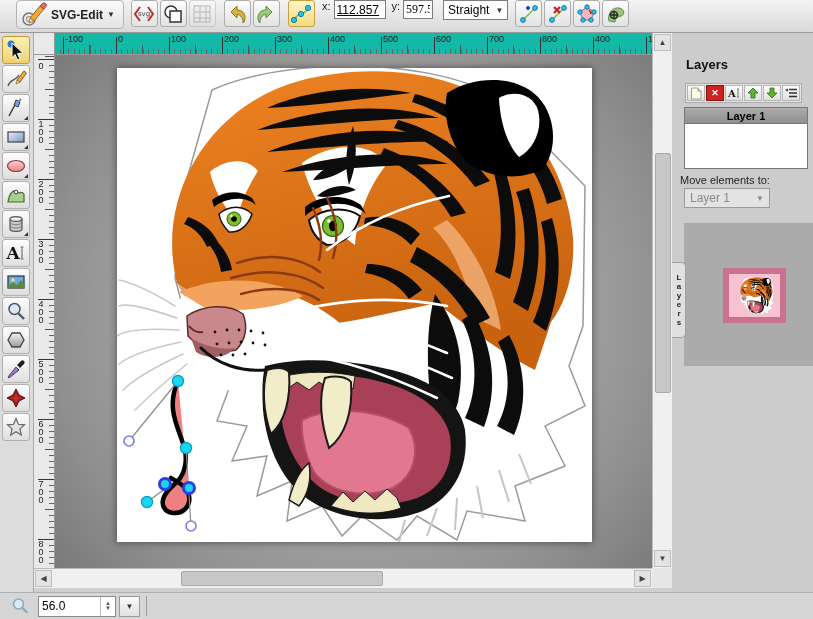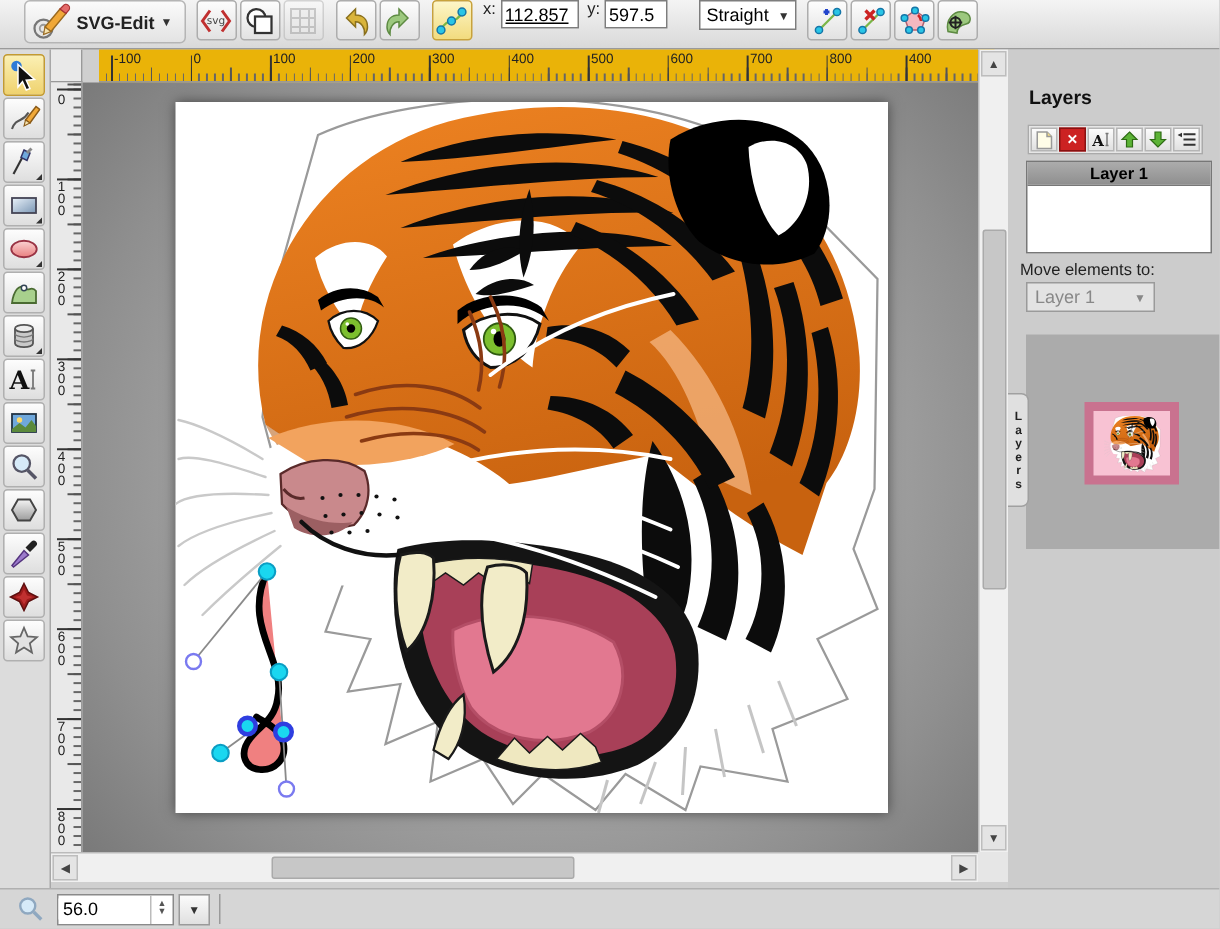--- a/index.html
+++ b/index.html
@@ -16,37 +16,37 @@
   .tb-btn.disabled { opacity:.45; }
   .tb-sep { width:6px; flex:none; }
   #logo-btn { display:flex; align-items:center; gap:4px; height:29px; padding:0 8px 0 4px;
     border:1px solid #b5b5b5; border-radius:4px; background:linear-gradient(#FBFBFB,#E3E3E3); margin-right:6px; }
   #logo-btn .menu-label { font-size:12px; font-weight:bold; color:#222; }
   .caret { font-size:8px; color:#333; }
   .tb-label { font-size:11px; color:#222; margin:0 3px 0 6px; }
   .tb-input { height:19px; border:1px solid #7d7d7d; background:#fff; font-size:12px;
     font-family:"Liberation Sans",sans-serif; padding:0 2px; }
   #x-input { width:52px;text-decoration:underline; }
-  #y-input { width:42px; }
+  #y-input { width:30px;font-family:Liberation Serif, serif; }
   .tb-select { height:20px; border:1px solid #7d7d7d; background:#fff; display:flex; align-items:center;
-    font-size:12px; padding:0 4px; gap:6px; margin-left:21px; }
+    font-size:12px; padding:0 4px; gap:6px; margin-left:10px; }
 
   
   #tools { position:absolute; left:0; top:33px; width:34px; height:559px;
     background:#DCDCDC; border-right:1px solid #a8a8a8; padding-top:2px; }
   .tool-btn { position:relative; width:28px; height:28px; margin:1px 2px; border:1px solid #b0b0b0; border-radius:3px;
     background:linear-gradient(#FDFDFD,#DEDEDE); display:flex; align-items:center; justify-content:center; }
   .tool-btn.active { background:linear-gradient(#FBF0B4,#EFD26E); border-color:#C49B30; }
   .tool-btn .flyout { position:absolute; right:1px; bottom:1px; width:0; height:0;
     border-left:4px solid transparent; border-bottom:4px solid #333; }
 
   
   #corner { position:absolute; left:34px; top:33px; width:21px; height:22px; background:#E9E9E9;
     border-right:1px solid #999; border-bottom:1px solid #999; }
-  #hruler { position:absolute; left:66px; top:33px; width:597px; height:22px; background:#eab308;
+  #hruler { position:absolute; left:55px; top:33px; width:597px; height:22px; background:#14b8a6;
     border-bottom:1px solid #999; overflow:hidden;text-decoration:underline; }
   #hruler .t-min,#hruler .t-mid,#hruler .t-maj { position:absolute; left:0; right:0; bottom:0; }
   #hruler .t-min { height:5px;  background:repeating-linear-gradient(90deg,#666 0 1px,transparent 1px 5.3px); background-position-x:8px; }
   #hruler .t-mid { height:9px;  background:repeating-linear-gradient(90deg,#555 0 1px,transparent 1px 26.5px); background-position-x:8px; }
   #hruler .t-maj { height:17px; background:repeating-linear-gradient(90deg,#333 0 1px,transparent 1px 53px); background-position-x:8px; }
   .hr-label { position:absolute; top:1px; font-size:9px; color:#222; padding-left:2px; }
   #vruler { position:absolute; left:34px; top:55px; width:21px; height:513px; background:#E9E9E9;
     border-right:1px solid #999; overflow:hidden; }
   #vruler .t-min,#vruler .t-mid,#vruler .t-maj { position:absolute; top:0; bottom:0; right:0; }
   #vruler .t-min { width:5px;  background:repeating-linear-gradient(180deg,#666 0 1px,transparent 1px 6px); background-position-y:4px; }

